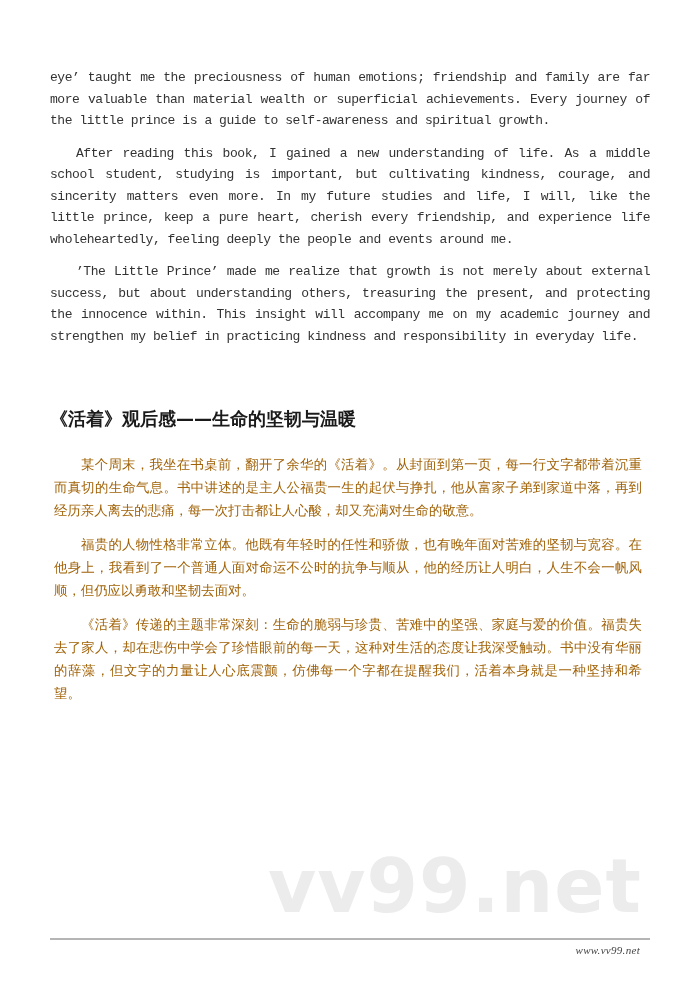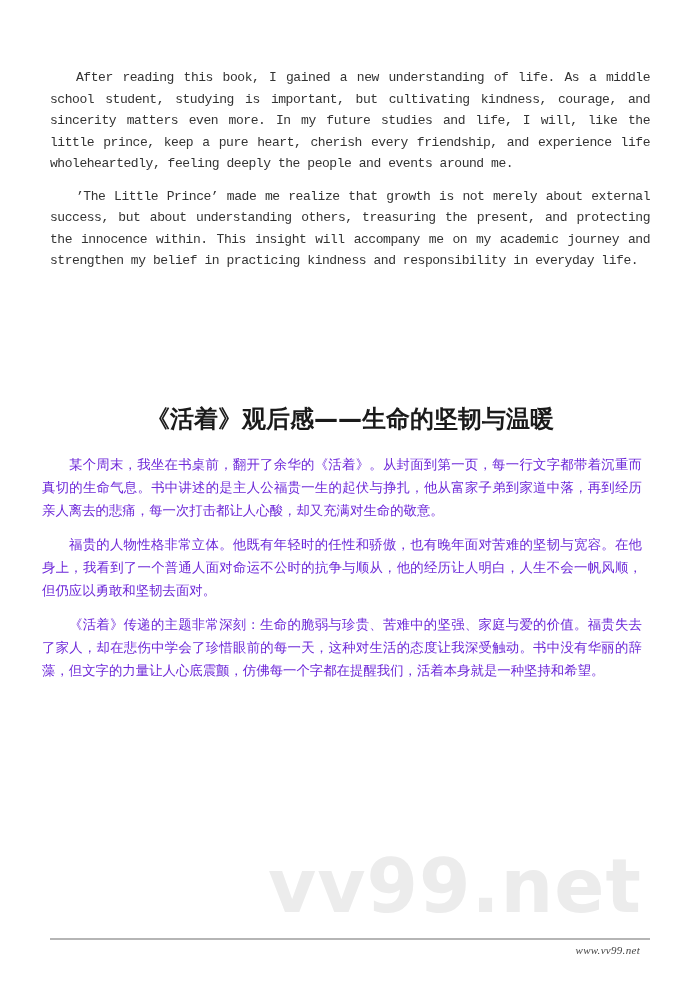--- a/index.html
+++ b/index.html
@@ -36,41 +36,40 @@
       text-align-last: left;
       letter-spacing: -0.45px;
       color: #333333;
     }
     .en-para.indent { text-indent: 26px; }
     .cn-title {
       position: absolute;
       top: 404px;
       left: 0;
       width: 600px;
-      text-align: center;
       font-family: "DejaVu Sans", "Liberation Sans", sans-serif;
       font-weight: bold;
-      font-size: 24px;
+      font-size: 18px;
       line-height: 30px;
       color: #1a1a1a;
       margin: 0;
     }
     .cn-section {
       position: absolute;
       top: 453px;
       left: -8px;
       width: 600px;
     }
     .cn-para {
       font-family: "DejaVu Serif", "Liberation Serif", serif;
       font-size: 13.4px;
       line-height: 23px;
-      margin: 0 0 11px 0;
+      margin: 0 0 11px 12px;
       text-align: justify;
-      color: #6d28d9;
+      color: #a16207;
     }
     .cn-para.indent { text-indent: 27px; }
     .watermark {
       position: absolute;
       left: 268px;
       top: 846px;
       font-family: "DejaVu Sans", "Liberation Sans", sans-serif;
       font-weight: bold;
       font-size: 74px;
       line-height: 80px;
@@ -99,20 +98,21 @@
     }
   </style>
 </head>
 <body>
 
 <div class="watermark">vv99.net</div>
 
 <div class="page content-layer">
 
   <div class="en-section">
+    <p class="en-para">eye’ taught me the preciousness of human emotions; friendship and family are far more valuable than material wealth or superficial achievements. Every journey of the little prince is a guide to self-awareness and spiritual growth.</p>
     <p class="en-para indent">After reading this book, I gained a new understanding of life. As a middle school student, studying is important, but cultivating kindness, courage, and sincerity matters even more. In my future studies and life, I will, like the little prince, keep a pure heart, cherish every friendship, and experience life wholeheartedly, feeling deeply the people and events around me.</p>
     <p class="en-para indent">’The Little Prince’ made me realize that growth is not merely about external success, but about understanding others, treasuring the present, and protecting the innocence within. This insight will accompany me on my academic journey and strengthen my belief in practicing kindness and responsibility in everyday life.</p>
   </div>
 
   <h2 class="cn-title">《活着》观后感——生命的坚韧与温暖</h2>
 
   <div class="cn-section">
     <p class="cn-para indent">某个周末，我坐在书桌前，翻开了余华的《活着》。从封面到第一页，每一行文字都带着沉重而真切的生命气息。书中讲述的是主人公福贵一生的起伏与挣扎，他从富家子弟到家道中落，再到经历亲人离去的悲痛，每一次打击都让人心酸，却又充满对生命的敬意。</p>
     <p class="cn-para indent">福贵的人物性格非常立体。他既有年轻时的任性和骄傲，也有晚年面对苦难的坚韧与宽容。在他身上，我看到了一个普通人面对命运不公时的抗争与顺从，他的经历让人明白，人生不会一帆风顺，但仍应以勇敢和坚韧去面对。</p>
     <p class="cn-para indent">《活着》传递的主题非常深刻：生命的脆弱与珍贵、苦难中的坚强、家庭与爱的价值。福贵失去了家人，却在悲伤中学会了珍惜眼前的每一天，这种对生活的态度让我深受触动。书中没有华丽的辞藻，但文字的力量让人心底震颤，仿佛每一个字都在提醒我们，活着本身就是一种坚持和希望。</p>

